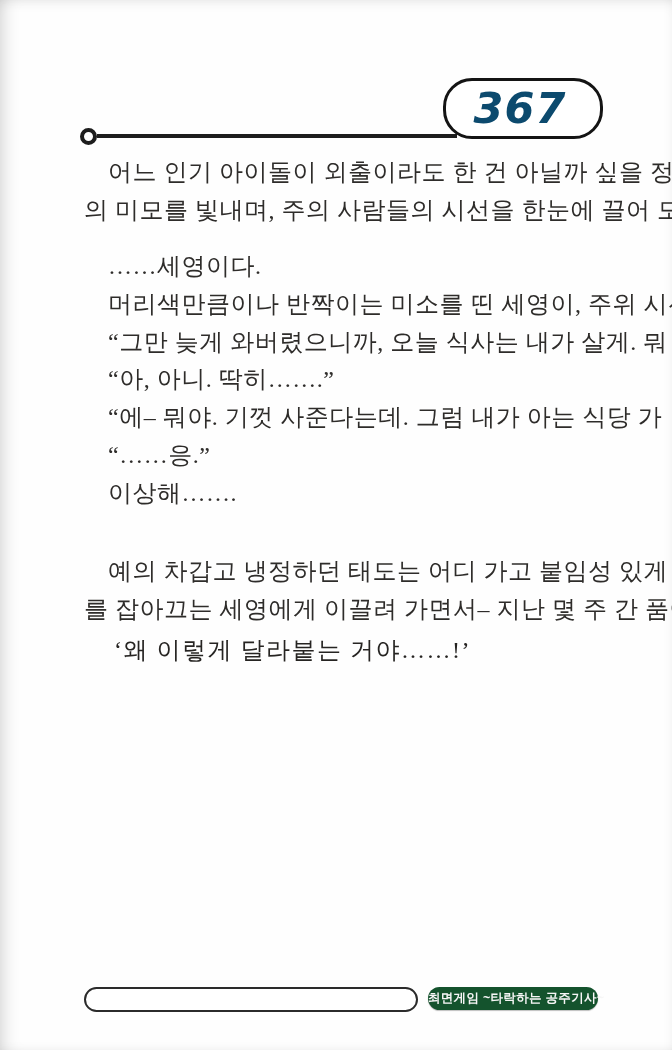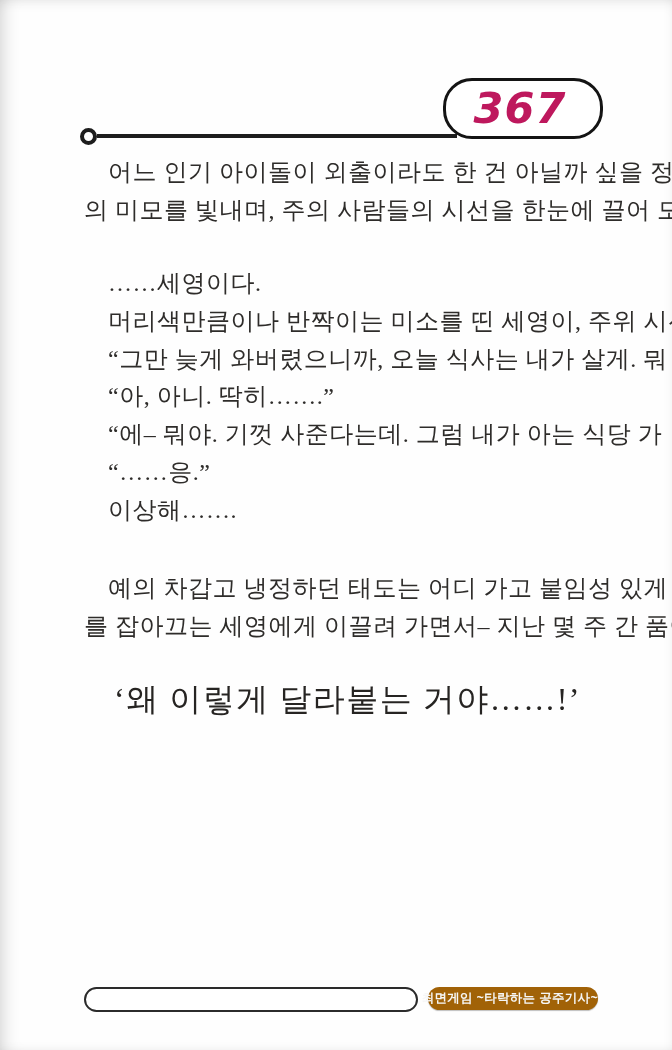--- a/index.html
+++ b/index.html
@@ -36,61 +36,60 @@
     position:absolute;left:443px;top:78px;
     width:154px;height:55px;
     background:#fff;
     border:3.5px solid #141414;border-radius:29px;
     display:flex;align-items:center;justify-content:center;
     z-index:2;
   }
   .page-number-pill span{
     font-family:"DejaVu Sans","Liberation Sans",sans-serif;
     font-style:italic;font-weight:700;
-    font-size:43px;line-height:1;color:#be185d;
+    font-size:43px;line-height:1;color:#0c4a6e;
     letter-spacing:1px;
     padding-right:6px;
   }
 
   
   .body-text{
     position:absolute;left:84px;top:154px;width:512px;
   }
   .line{
     margin:0;
     font-size:24px;
     line-height:37.7px;height:37.7px;
     color:#2e2c2a;
     letter-spacing:.5px;
     white-space:nowrap;
   }
   .indent{padding-left:24px;}
-  .gap-a{margin-top:36px;}
+  .gap-a{margin-top:19px;}
   .gap-b{margin-top:37px;}
   .gap-c{margin-top:41px;}
   .big{
-    font-size:32px;line-height:42px;height:42px;
+    font-size:24px;line-height:42px;height:42px;
     padding-left:30px;letter-spacing:1.5px;
     color:#262422;
-    margin-top:32px;
   }
 
   
   .footer-box{
     position:absolute;left:84px;top:987px;
     width:330px;height:21px;
     background:#fff;
     border:2.5px solid #2b2b2b;border-radius:13px;
   }
   .series-badge{
     position:absolute;left:428px;top:987px;
     width:170px;height:23px;
-    background:#a16207;
+    background:#14532d;
     border-radius:12px;
-    display:flex;align-items:center;justify-content:flex-end;
+    display:flex;align-items:center;justify-content:flex-start;
     box-shadow:0 1px 1px rgba(0,0,0,.25);
   }
   .series-badge span{
     font-family:"Liberation Sans","DejaVu Sans",sans-serif;
     font-weight:700;font-size:12.5px;line-height:1;
     color:#f6f6f6;letter-spacing:.3px;white-space:nowrap;
   }
 </style>
 </head>
 <body>

